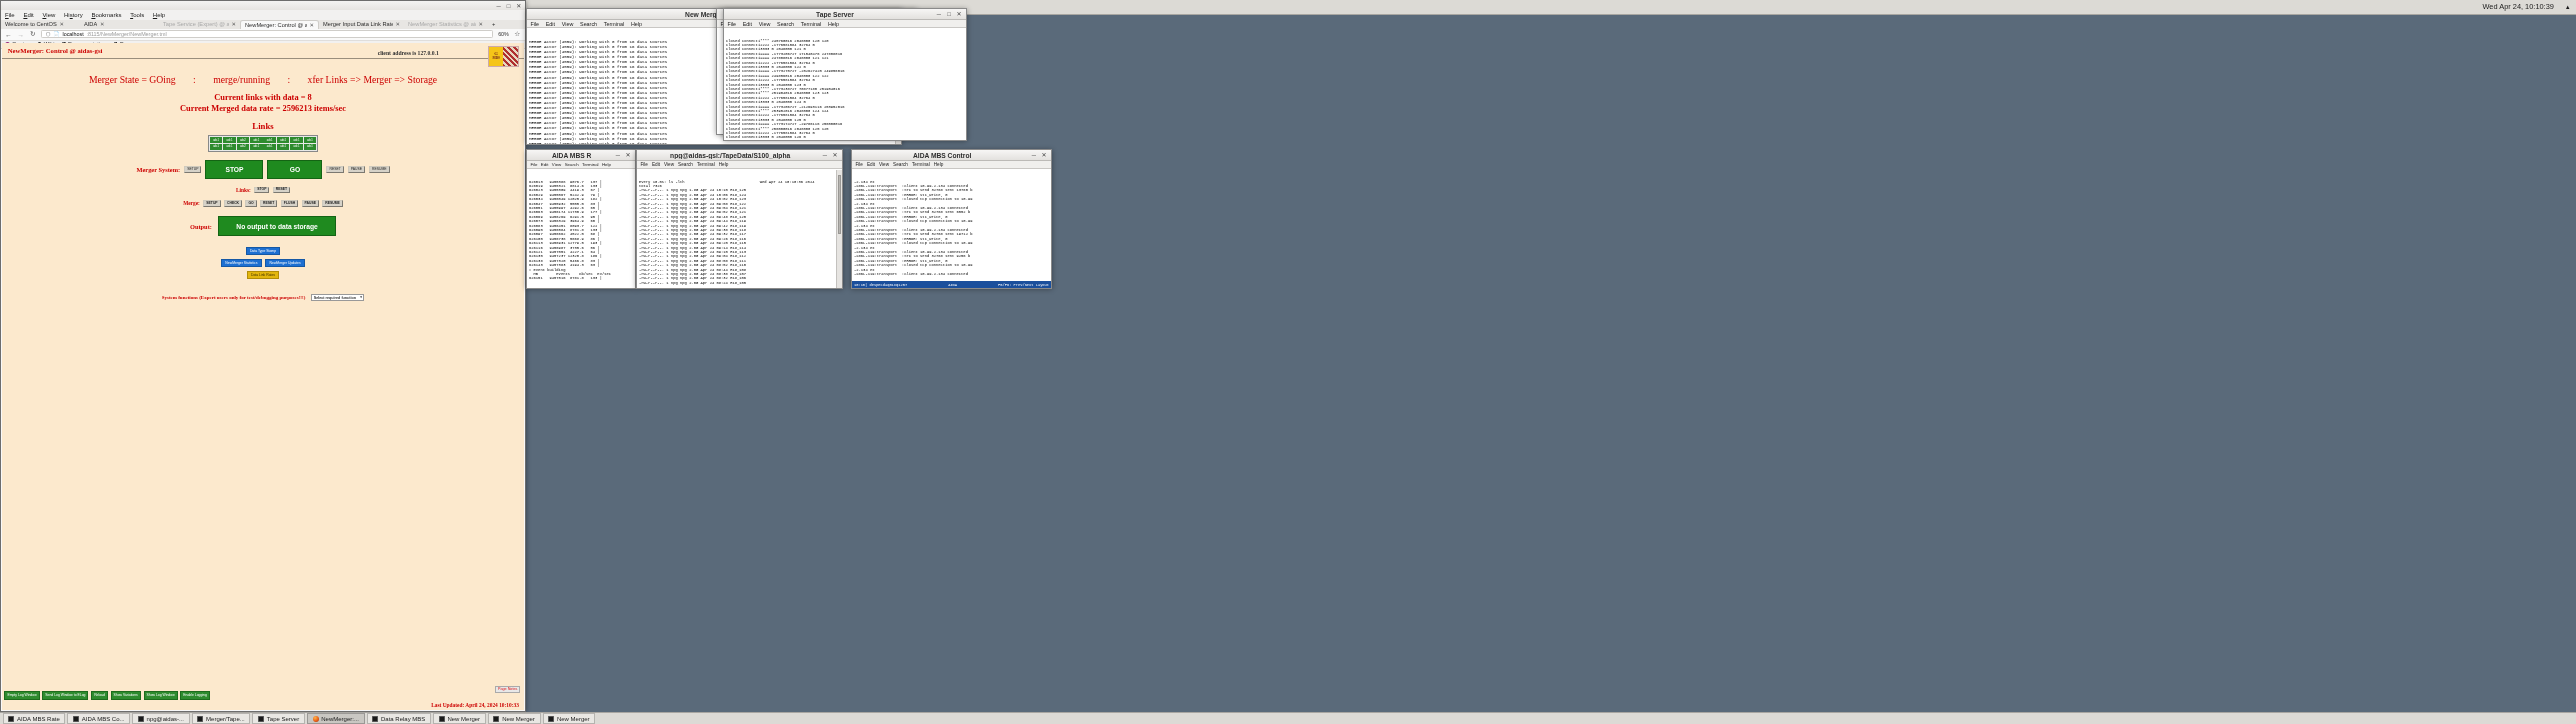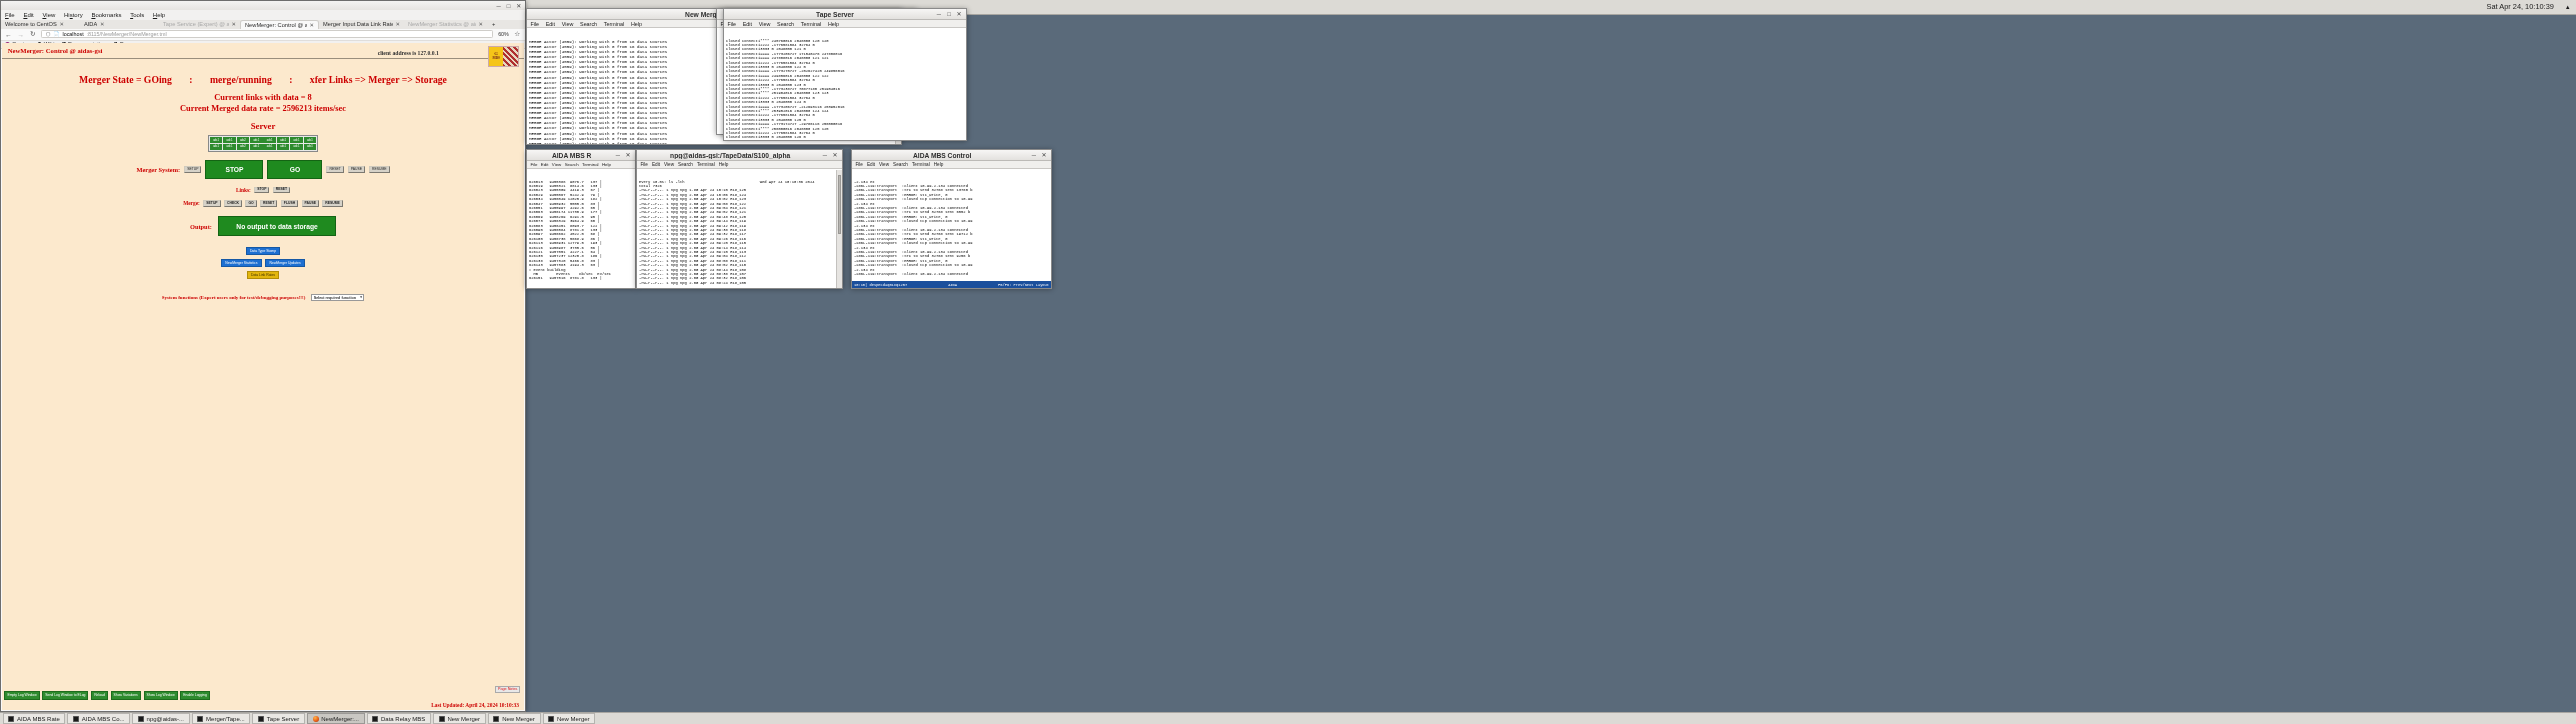--- a/index.html
+++ b/index.html
@@ -87,21 +87,21 @@
   .gsi-logo { position:absolute; right:5.4px; top:2.7px; width:31px; height:21.5px;
     background:#fff8e7; border:0.7px solid #caa; display:flex; }
   .gsi-logo .g1 { flex:1; background:#f5c518; display:flex; align-items:center;
     justify-content:center; font-size:4.7px; font-weight:bold; color:#6a1b1b;
     flex-direction:column; line-height:1; }
   .gsi-logo .g2 { flex:1; background:
       repeating-linear-gradient(45deg,#b03030 0 2px,#e8d8c0 2px 4px); }
   .hr { border-top:1.3px solid #9a8e7c; margin:4px 0 0 0; }
 
   .center { text-align:center; }
-  .state-line { font-size:9.7px; color:#cc0000; font-weight:bold;
+  .state-line { font-size:9.7px; color:#cc0000; font-weight:normal;
     margin-top:14.8px; }
   .state-line .sp { display:inline-block; width:17.4px; }
   .big-red { font-size:8.4px; color:#cc0000; font-weight:bold; margin-top:8px; }
   .links-h { font-size:8.7px; color:#cc0000; font-weight:bold; margin-top:8px; }
 
   .links-grid { margin:4.7px auto 0 auto; width:110px; border:0.7px solid #888;
     background:#e8e8e8; display:grid; grid-template-columns:repeat(8,1fr);
     gap:0.7px; padding:0.7px; }
   .lk { height:6px; background:#2e8b2e; color:#fff; font-size:2.7px;
     display:flex; align-items:center; justify-content:center;
@@ -199,21 +199,21 @@
     </div>
     <div class="gp-item">
       <span>System</span>
     </div>
     <div class="gp-item">
       <span class="ff-dot"></span>
       <span>Firefox</span>
     </div>
     <div class="gp-right">
       <div class="gp-item">
-        <span>Sat Apr 24, 10:10:39</span>
+        <span>Wed Apr 24, 10:10:39</span>
       </div>
       <div class="gp-item">
         <span style="font-size:6px">▲</span>
       </div>
     </div>
   </div>
 
   <div class="win" id="firefox">
     <div class="ff-title">
       <div style="flex:1"></div>
@@ -303,21 +303,21 @@
       </div>
       <div class="hr"></div>
 
       <div class="center">
         <div class="state-line">
           <span>Merger State = GOing</span><span class="sp"></span><span>:</span><span class="sp"></span><span>merge/running</span><span class="sp"></span><span>:</span><span class="sp"></span><span>xfer Links =&gt; Merger =&gt; Storage</span>
         </div>
         <div class="big-red">Current links with data = 8</div>
         <div class="big-red" style="margin-top:2px">Current Merged data rate = 2596213 items/sec</div>
 
-        <div class="links-h">Server</div>
+        <div class="links-h">Links</div>
 
         <div class="links-grid">
           <div class="lk">adc1</div>
           <div class="lk">adc1</div>
           <div class="lk">adc2</div>
           <div class="lk">adc1</div>
           <div class="lk">adc1</div>
           <div class="lk">adc1</div>
           <div class="lk">adc1</div>
           <div class="lk">adc1</div>

